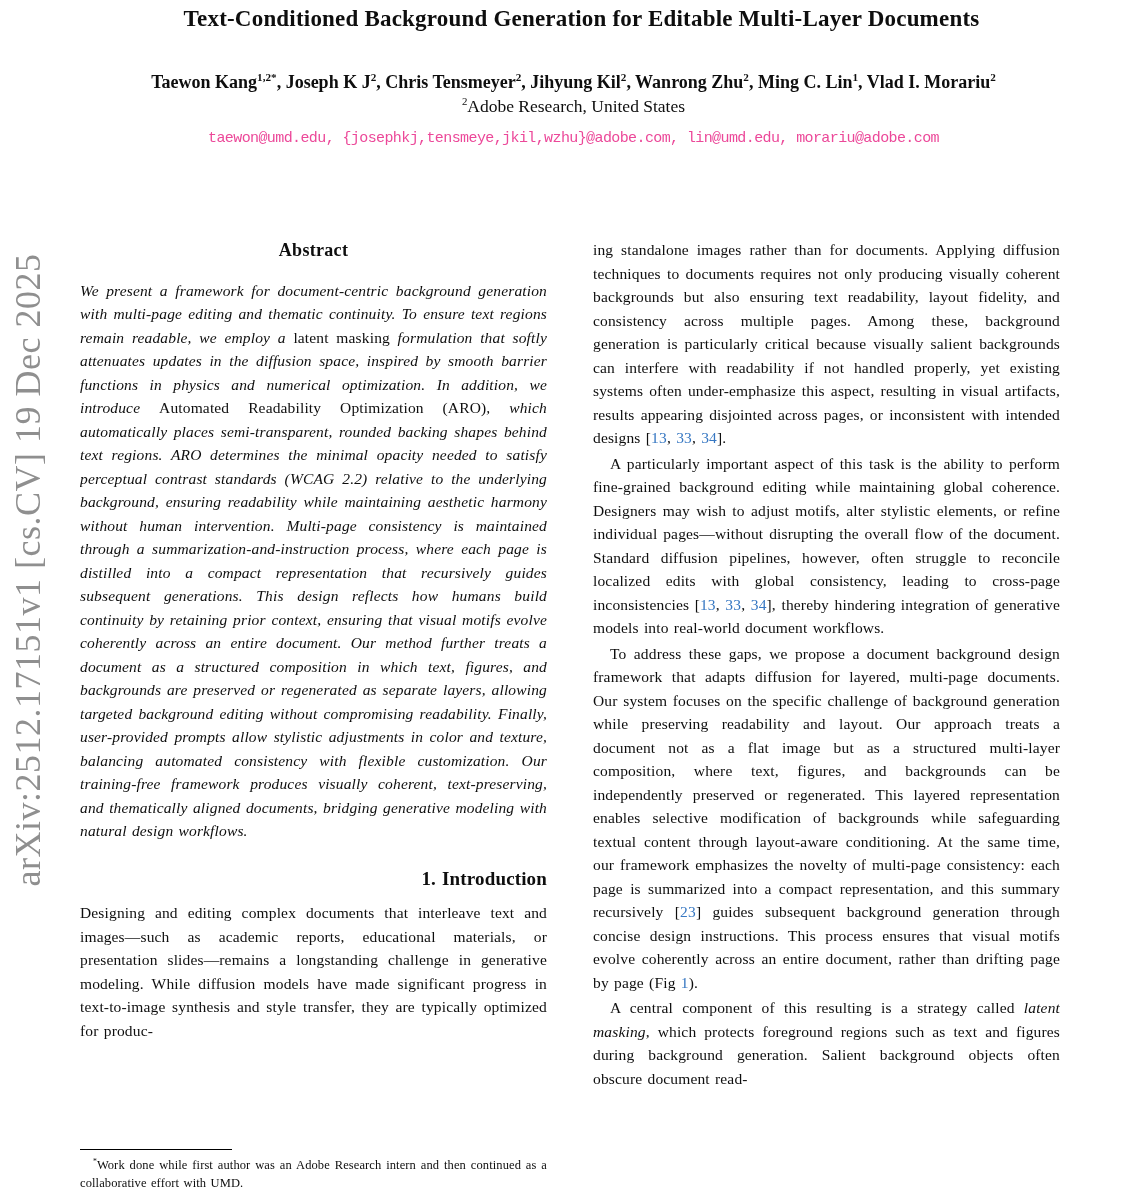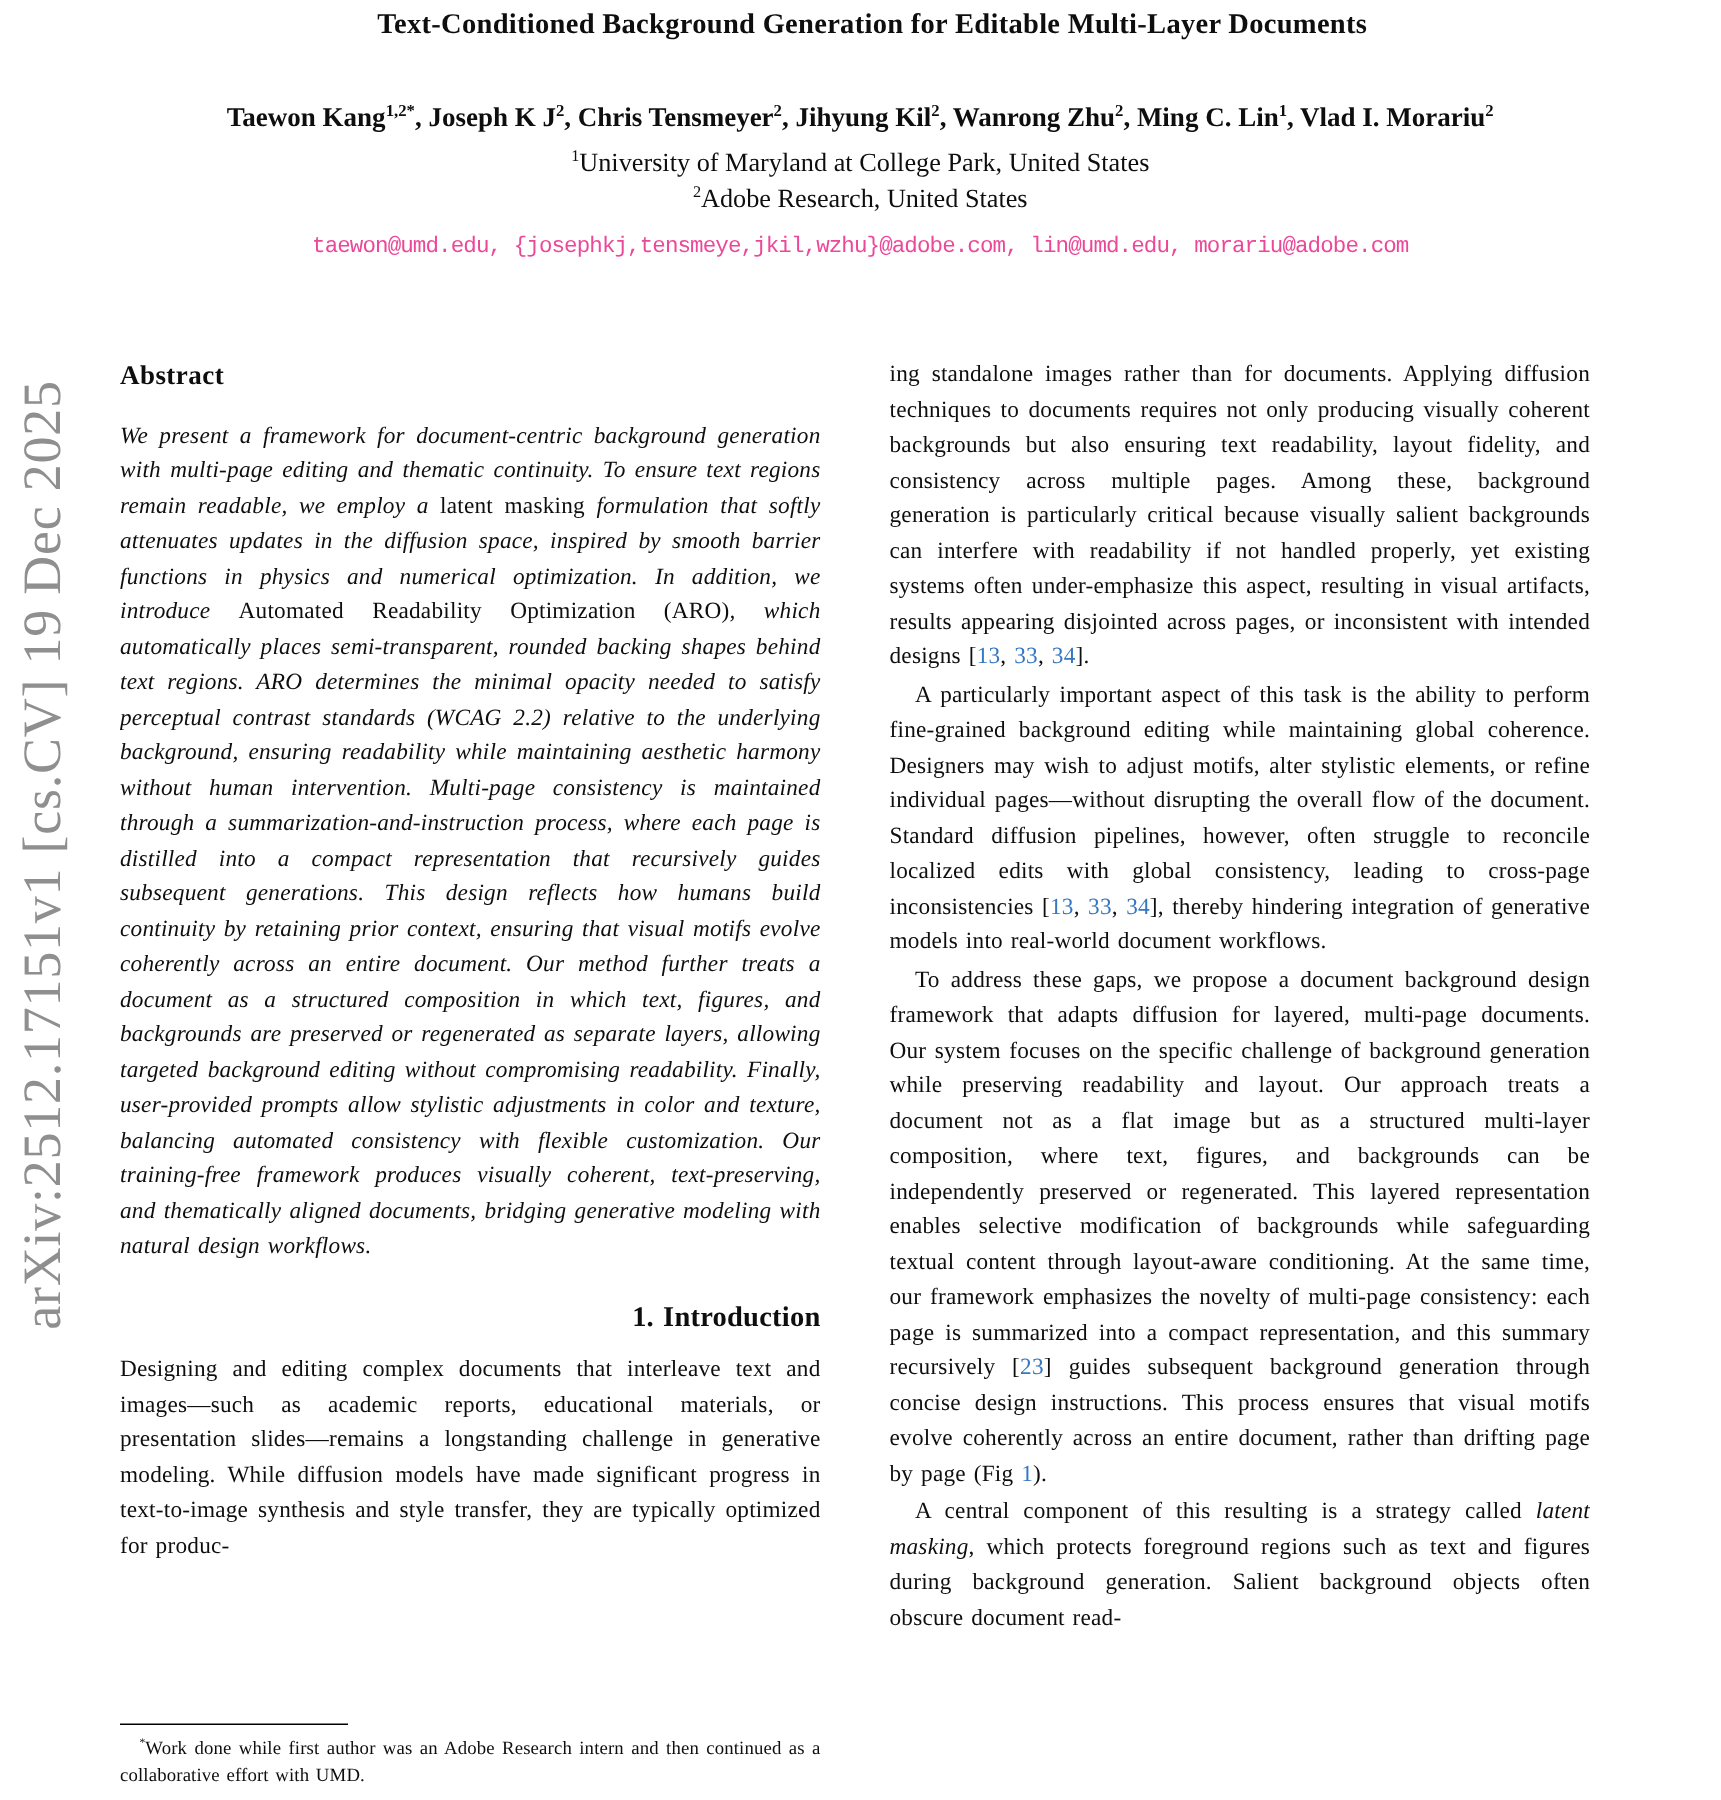--- a/index.html
+++ b/index.html
@@ -25,21 +25,21 @@
     text-align: center;
     transform: rotate(-90deg);
     font-size: 36px;
     color: #8f8f8f;
     letter-spacing: 0.5px;
     white-space: nowrap;
   }
 
   .header { text-align: center; padding-top: 6px; }
   .paper-title {
-    font-size: 19px;
+    font-size: 23px;
     font-weight: bold;
     padding: 0 40px;
     letter-spacing: 0.2px;
     margin-left: 16px;
   }
   .authors {
     margin-top: 40px;
     font-size: 18px;
     white-space: nowrap;
     font-weight: bold;
@@ -67,20 +67,21 @@
     font-size: 15.5px;
     line-height: 23.5px;
     letter-spacing: 0.15px;
     word-spacing: 1.2px;
     overflow: hidden;
   }
 
   .abstract-heading {
     font-size: 18px;
     font-weight: bold;
+    text-align: center;
     margin: 1px 0 16px 0;
     letter-spacing: 0.3px;
   }
   .abstract-text { text-align: justify; }
 
   .section-heading {
     font-size: 19px;
     font-weight: bold;
     text-align: right;
     margin: 24px 0 11px 0;
@@ -119,21 +120,20 @@
 </head>
 <body>
 
 <div class="page">
 
   <div class="arxiv-stamp" style="color: rgb(143, 143, 143);">arXiv:2512.17151v1  [cs.CV]  19 Dec 2025</div>
 
   <header class="header">
     <h1 class="paper-title">Text-Conditioned Background Generation for Editable Multi-Layer Documents</h1>
     <div class="authors"><span>Taewon Kang</span><span class="seg-sup">1,2*</span><span>, Joseph K J</span><span class="seg-sup">2</span><span>, Chris Tensmeyer</span><span class="seg-sup">2</span><span>, Jihyung Kil</span><span class="seg-sup">2</span><span>, Wanrong Zhu</span><span class="seg-sup">2</span><span>, Ming C. Lin</span><span class="seg-sup">1</span><span>, Vlad I. Morariu</span><span class="seg-sup">2</span></div>
-    <div class="affiliation first"><span class="seg-sup">1</span><span>University of Maryland at College Park, United States</span></div>
     <div class="affiliation"><span class="seg-sup">2</span><span>Adobe Research, United States</span></div>
     <div class="emails">taewon@umd.edu, {josephkj,tensmeye,jkil,wzhu}@adobe.com, lin@umd.edu, morariu@adobe.com</div>
   </header>
 
   <div class="columns">
 
     <div class="col">
       <h2 class="abstract-heading">Abstract</h2>
       <p class="abstract-text"><span class="seg-italic">We present a framework for document-centric background generation with multi-page editing and thematic continuity. To ensure text regions remain readable, we employ a </span><span class="seg-roman">latent masking</span><span class="seg-italic"> formulation that softly attenuates updates in the diffusion space, inspired by smooth barrier functions in physics and numerical optimization. In addition, we introduce </span><span class="seg-roman">Automated Readability Optimization (ARO)</span><span class="seg-italic">, which automatically places semi-transparent, rounded backing shapes behind text regions. ARO determines the minimal opacity needed to satisfy perceptual contrast standards (WCAG 2.2) relative to the underlying background, ensuring readability while maintaining aesthetic harmony without human intervention. Multi-page consistency is maintained through a summarization-and-instruction process, where each page is distilled into a compact representation that recursively guides subsequent generations. This design reflects how humans build continuity by retaining prior context, ensuring that visual motifs evolve coherently across an entire document. Our method further treats a document as a structured composition in which text, figures, and backgrounds are preserved or regenerated as separate layers, allowing targeted background editing without compromising readability. Finally, user-provided prompts allow stylistic adjustments in color and texture, balancing automated consistency with flexible customization. Our training-free framework produces visually coherent, text-preserving, and thematically aligned documents, bridging generative modeling with natural design workflows.</span></p>
       <h2 class="section-heading">1. Introduction</h2>

